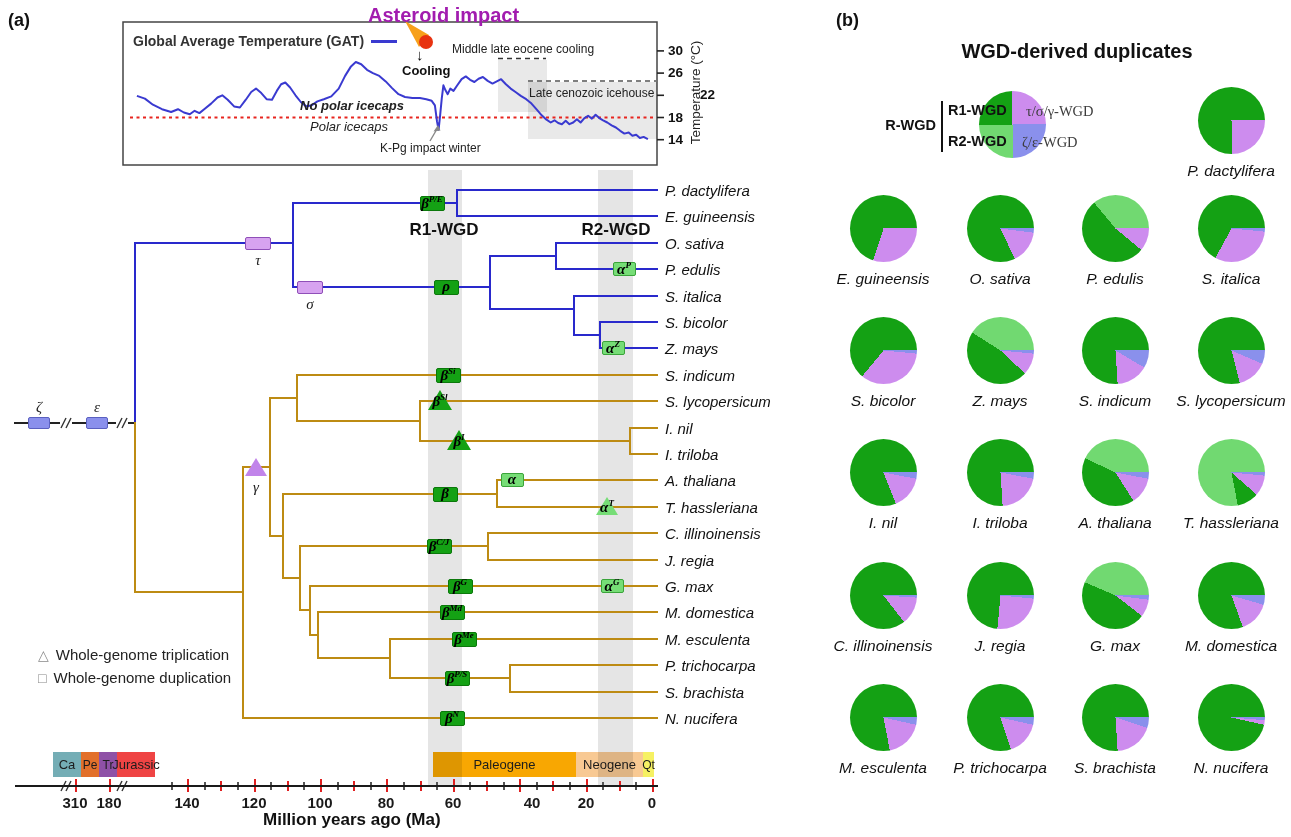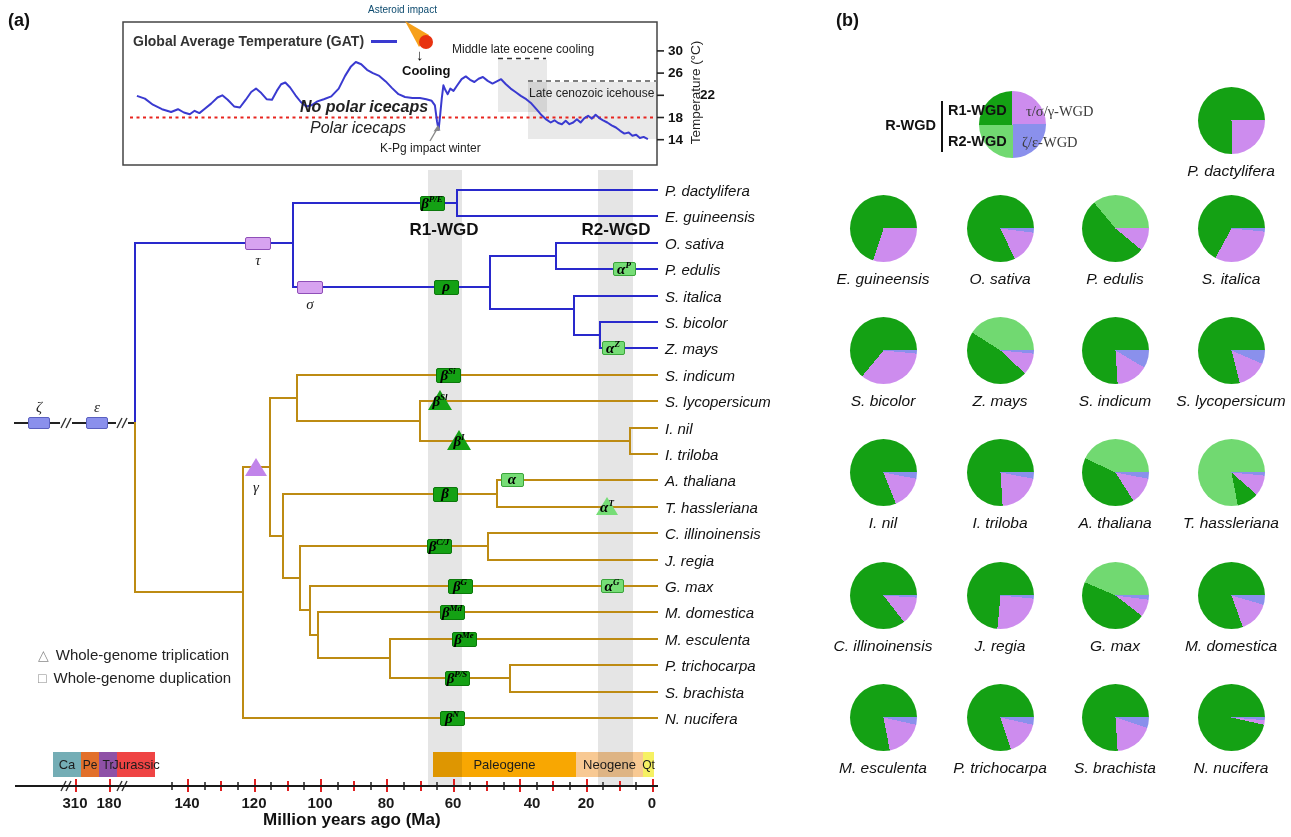--- a/index.html
+++ b/index.html
@@ -9,23 +9,23 @@
   .panel-label{font-weight:bold;font-size:18px;color:#111;z-index:6;}
   
   .band{background:rgba(0,0,0,0.10);z-index:1;}
   .band-label{font-weight:bold;font-size:17px;color:#111;text-align:center;z-index:5;white-space:nowrap;}
   
   #fig-svg{position:absolute;left:0;top:0;z-index:2;pointer-events:none;}
   
   .ins-t{z-index:4;white-space:nowrap;}
   .gat-legend{font-weight:bold;font-size:14px;color:#333;}
   .gat-dash{display:inline-block;width:26px;height:3px;background:#3a3ad0;margin-left:7px;vertical-align:3px;}
-  .red-t{color:#0c4a6e;font-weight:normal;font-size:10px;}
+  .red-t{color:#a21caf;font-weight:bold;font-size:20px;}
   .small-t{font-size:12px;color:#222;}
-  .ital-t{font-style:italic;font-weight:bold;font-size:16px;color:#222;}
+  .ital-t{font-style:italic;font-weight:bold;font-size:13px;color:#222;}
   .temp-tick-label{font-weight:bold;font-size:13.5px;color:#111;z-index:4;}
   .temp-axis-label{font-size:13.5px;color:#222;width:140px;text-align:center;transform:rotate(-90deg);z-index:4;}
   
   .tip{font-style:italic;font-size:15px;color:#111;white-space:nowrap;transform:translateY(-50%);z-index:3;}
   
   .ev-box{z-index:4;box-sizing:border-box;border-radius:2px;}
   .ev-tri{z-index:4;width:0;height:0;}
   .ev-glyph{z-index:5;font-family:"Liberation Serif",serif;font-style:italic;font-weight:bold;
             font-size:15px;color:#000;line-height:1;text-align:center;width:36px;white-space:nowrap;}
   .ev-glyph sup{font-size:9px;font-weight:bold;}
@@ -166,20 +166,21 @@
   <div class="abs ins-t ital-t" style="left:310px;top:119px;font-weight:normal;">Polar icecaps</div>
   <div class="abs ins-t small-t" style="left:380px;top:141px;">K-Pg impact winter</div>
   <div class="abs temp-axis-label" style="left:625px;top:85px;">Temperature (°C)</div>
 
   <div class="abs tree-legend-row" style="left:38px;top:646px;"><span class="sym">△</span><span>Whole-genome triplication</span></div>
   <div class="abs tree-legend-row" style="left:38px;top:669px;"><span class="sym">□</span><span>Whole-genome duplication</span></div>
 
   <div class="abs axis-line"></div>
   <div class="abs axis-label" style="left:263px;">Million years ago (Ma)</div>
 
+  <div class="abs pb-title" style="left:927px;top:40px;width:300px;">WGD-derived duplicates</div>
   <div class="abs pb-bold" style="left:868px;top:117px;width:68px;text-align:right;">R-WGD</div>
   <div class="abs bracket" style="left:941px;top:101px;height:51px;"></div>
   <div class="abs pb-bold" style="left:948px;top:102px;">R1-WGD</div>
   <div class="abs pb-bold" style="left:948px;top:133px;">R2-WGD</div>
   <div class="abs serif-label" style="left:1026px;top:103px;">τ/σ/γ-WGD</div>
   <div class="abs serif-label" style="left:1022px;top:134px;">ζ/ε-WGD</div>
 
 <div class="abs temp-tick-label" style="left: 668px; top: 42.9px;">30</div>
     <div class="abs temp-tick-label" style="left: 668px; top: 65.1px;">26</div>
     <div class="abs temp-tick-label" style="left: 668px; top: 87.3px; margin-left: 32px;">22</div>

